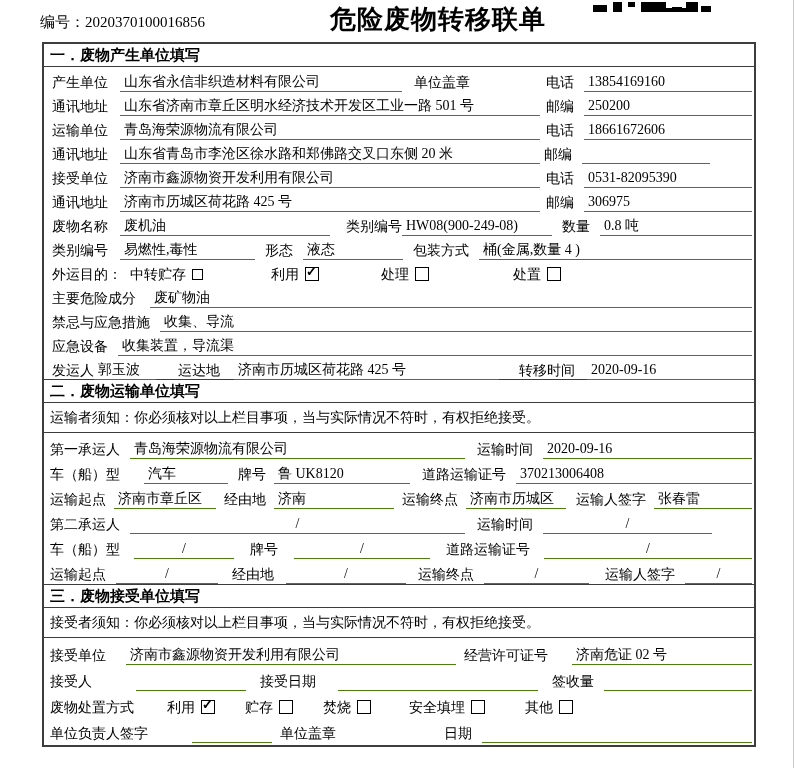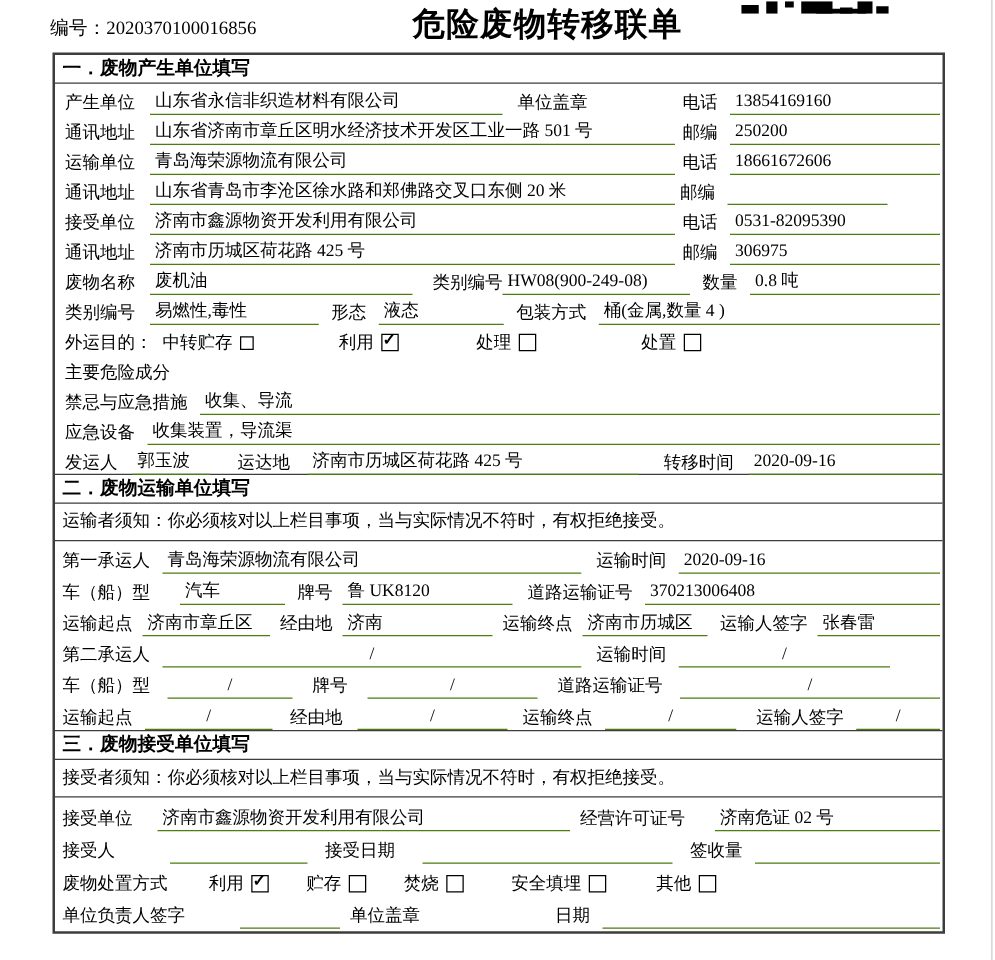--- a/index.html
+++ b/index.html
@@ -133,32 +133,33 @@
           <span class="cbox sm"></span>
         <span class="lbl" style="margin-left:68px">利用</span>
           <span class="cbox on"></span>
         <span class="lbl" style="margin-left:62px">处理</span>
           <span class="cbox"></span>
         <span class="lbl" style="margin-left:84px">处置</span>
           <span class="cbox"></span>
       </div>
       <div class="frow">
         <span class="lbl">主要危险成分</span>
+        <span class="ul grow" style="margin-left:14px">废矿物油</span>
       </div>
       <div class="frow">
         <span class="lbl">禁忌与应急措施</span>
         <span class="ul grow" style="margin-left:10px">收集、导流</span>
       </div>
       <div class="frow">
         <span class="lbl">应急设备</span>
         <span class="ul grow" style="margin-left:10px">收集装置，导流渠</span>
       </div>
       <div class="frow">
         <span class="lbl">发运人</span>
-        <span class="ul" style="width:62px;margin-left:12px">郭玉波</span>
+        <span class="ul" style="width:62px;">郭玉波</span>
         <span class="lbl" style="margin-left:22px">运达地</span>
         <span class="ul" style="width:265px;margin-left:14px">济南市历城区荷花路 425 号</span>
         <span class="lbl" style="margin-left:20px">转移时间</span>
         <span class="ul grow" style="margin-left:12px">2020-09-16</span>
       </div>
     </div>
 
     <div class="sec-title mid">二．废物运输单位填写</div>
     <div class="note">运输者须知：你必须核对以上栏目事项，当与实际情况不符时，有权拒绝接受。</div>
     <div class="b2 s2">

